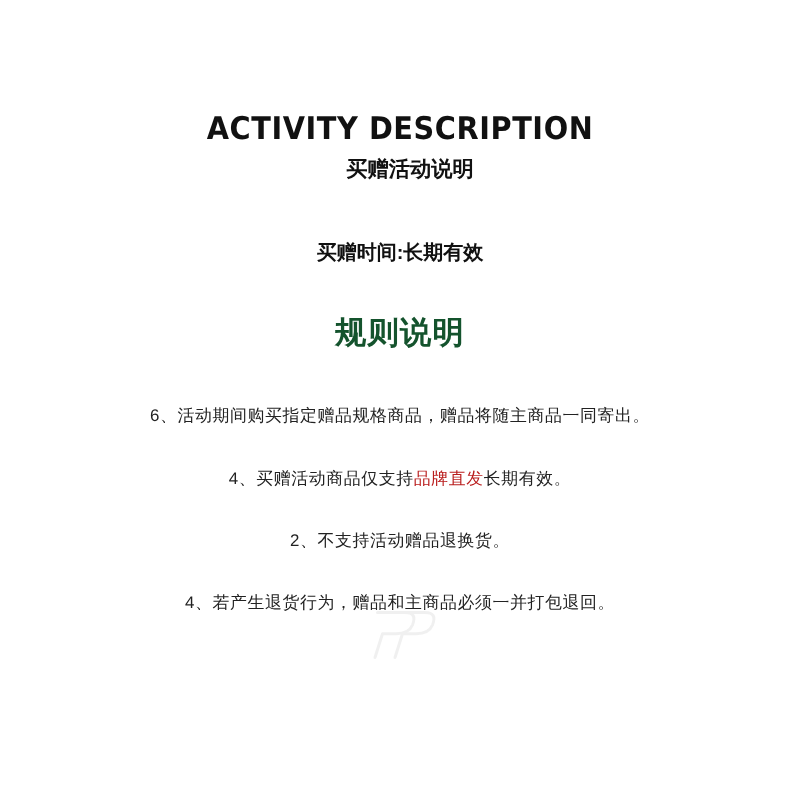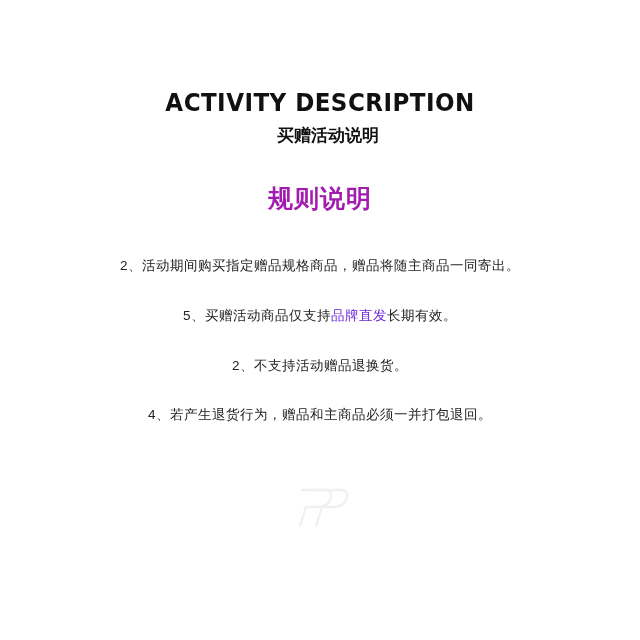--- a/index.html
+++ b/index.html
@@ -49,39 +49,39 @@
   .subtitle {
     margin-top: 46px;
     font-size: 16px;
     font-weight: bold;
     color: #111111;
   }
   .section-head {
     margin-top: 36px;
     font-size: 25px;
     font-weight: bold;
-    color: #a21caf;
+    color: #14532d;
     letter-spacing: 1px;
   }
   .rules {
     margin-top: 40px;
   }
   .rule {
     font-size: 13.5px;
     color: #222222;
     line-height: 1.6;
     margin-bottom: 28px;
     letter-spacing: 0.5px;
   }
   .rule:last-child {
     margin-bottom: 0;
     text-align: center;
   }
   .hl {
-    color: #6d28d9;
+    color: #b91c1c;
     margin-top: 36px;
   }
   .watermark {
     position: absolute;
     left: 50%;
     top: 486px;
     transform: translateX(-50%);
     width: 60px;
     height: 44px;
     opacity: 0.5;
@@ -93,31 +93,32 @@
 </head>
 <body>
 
 <div class="page">
 
   <div class="content">
 
     <div class="title-en">ACTIVITY DESCRIPTION</div>
     <div class="title-cn">买赠活动说明</div>
 
+    <div class="subtitle">买赠时间:长期有效</div>
 
     <div class="section-head">规则说明</div>
 
     <div class="rules">
 
       <div class="rule">
-        <span>2、活动期间购买指定赠品规格商品，赠品将随主商品一同寄出。</span><span class="hl"></span><span></span>
+        <span>6、活动期间购买指定赠品规格商品，赠品将随主商品一同寄出。</span><span class="hl"></span><span></span>
       </div>
 
       <div class="rule">
-        <span>5、买赠活动商品仅支持</span><span class="hl">品牌直发</span><span>长期有效。</span>
+        <span>4、买赠活动商品仅支持</span><span class="hl">品牌直发</span><span>长期有效。</span>
       </div>
 
       <div class="rule">
         <span>2、不支持活动赠品退换货。</span><span class="hl"></span><span></span>
       </div>
 
       <div class="rule">
         <span>4、若产生退货行为，赠品和主商品必须一并打包退回。</span><span class="hl"></span><span></span>
       </div>
 

